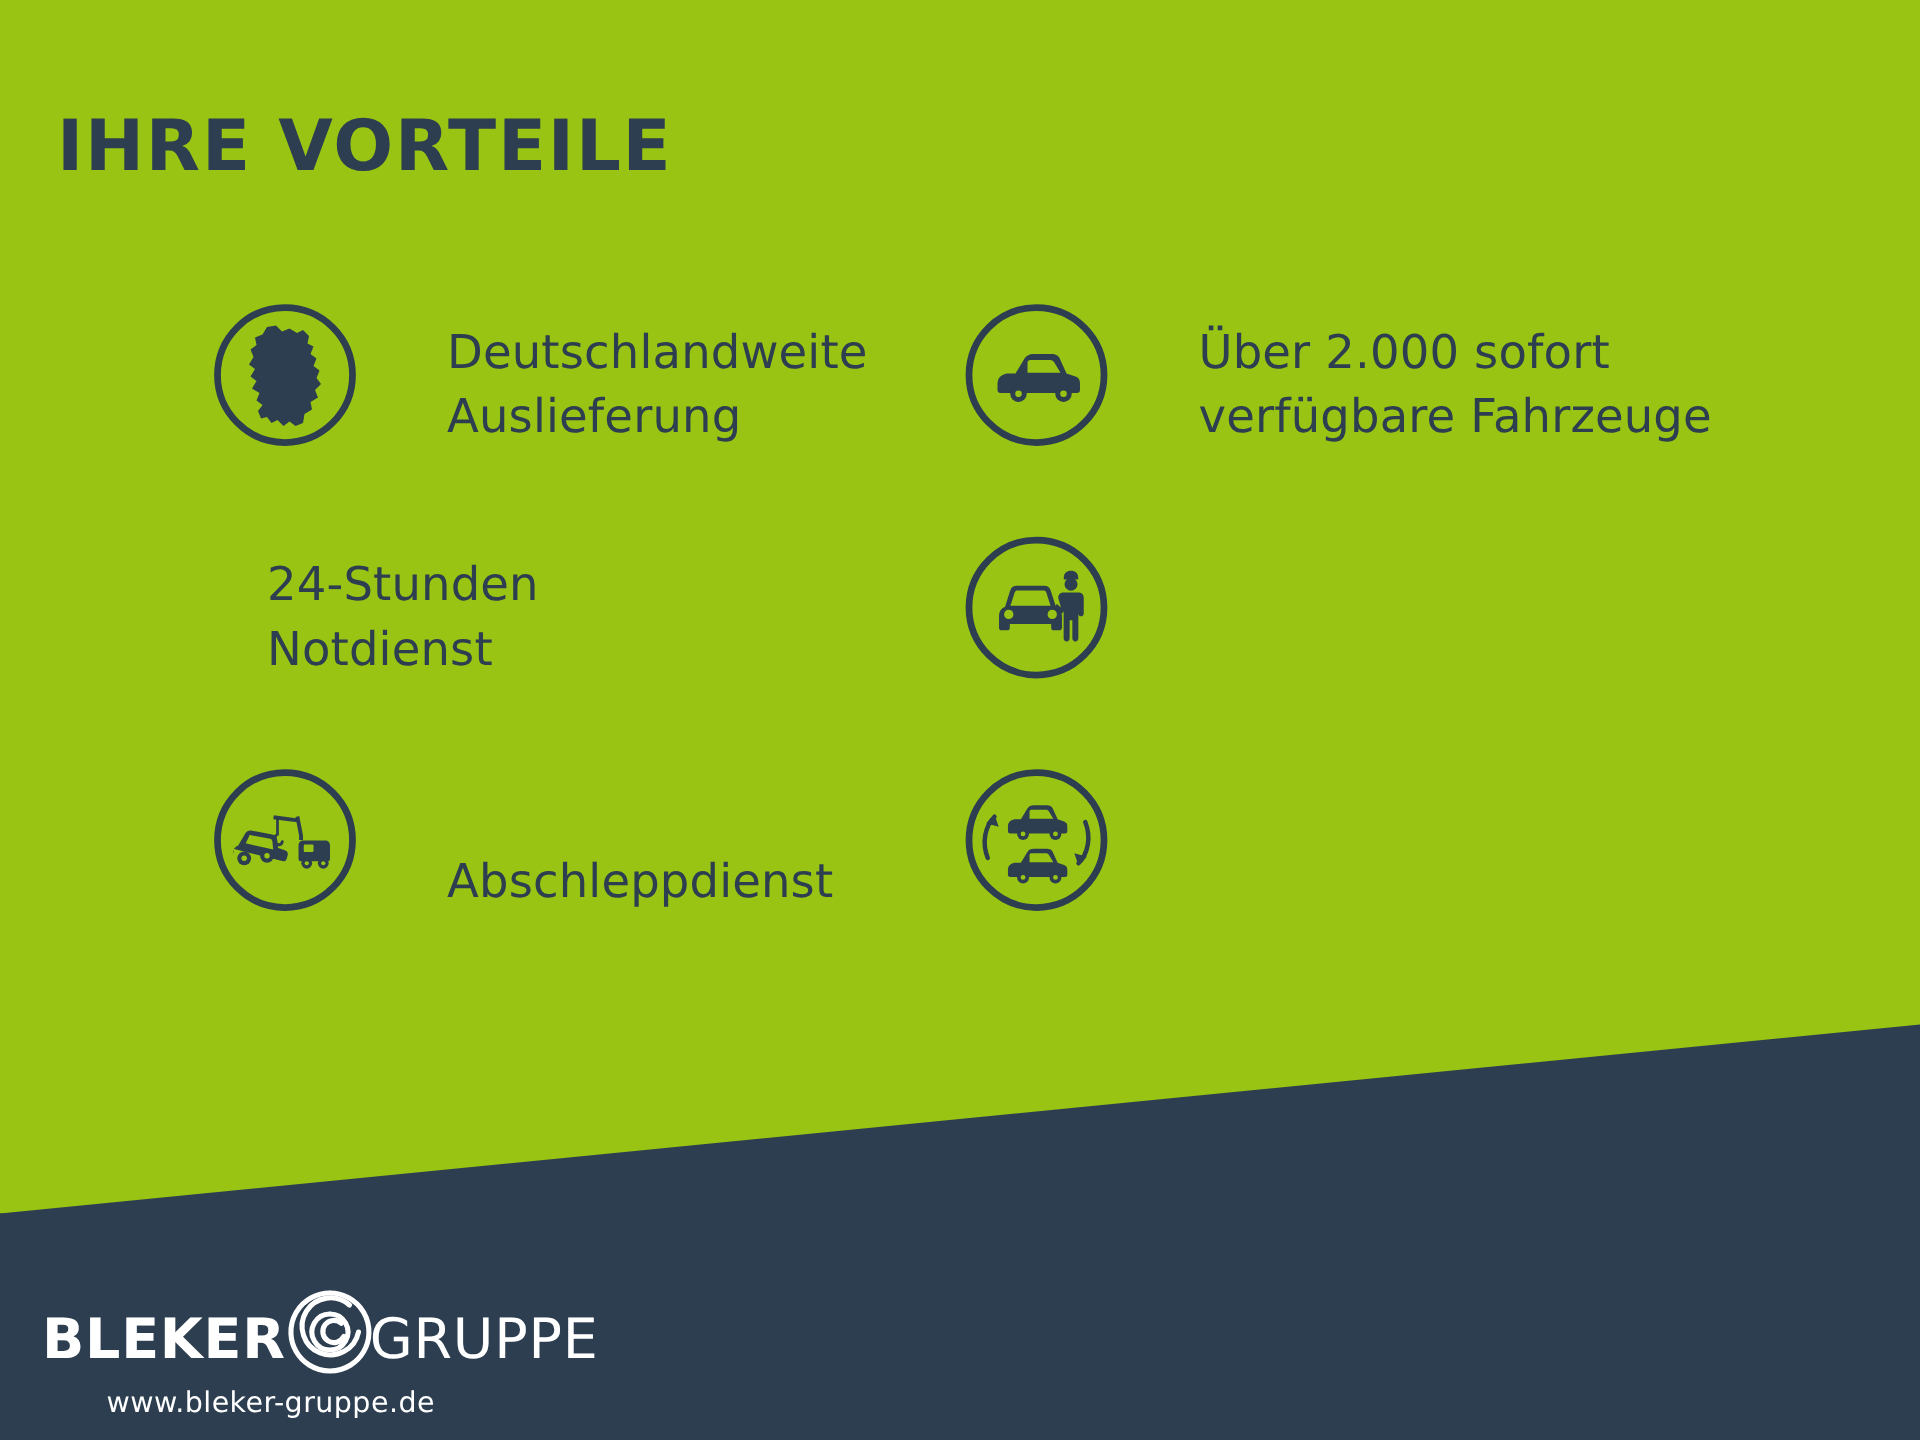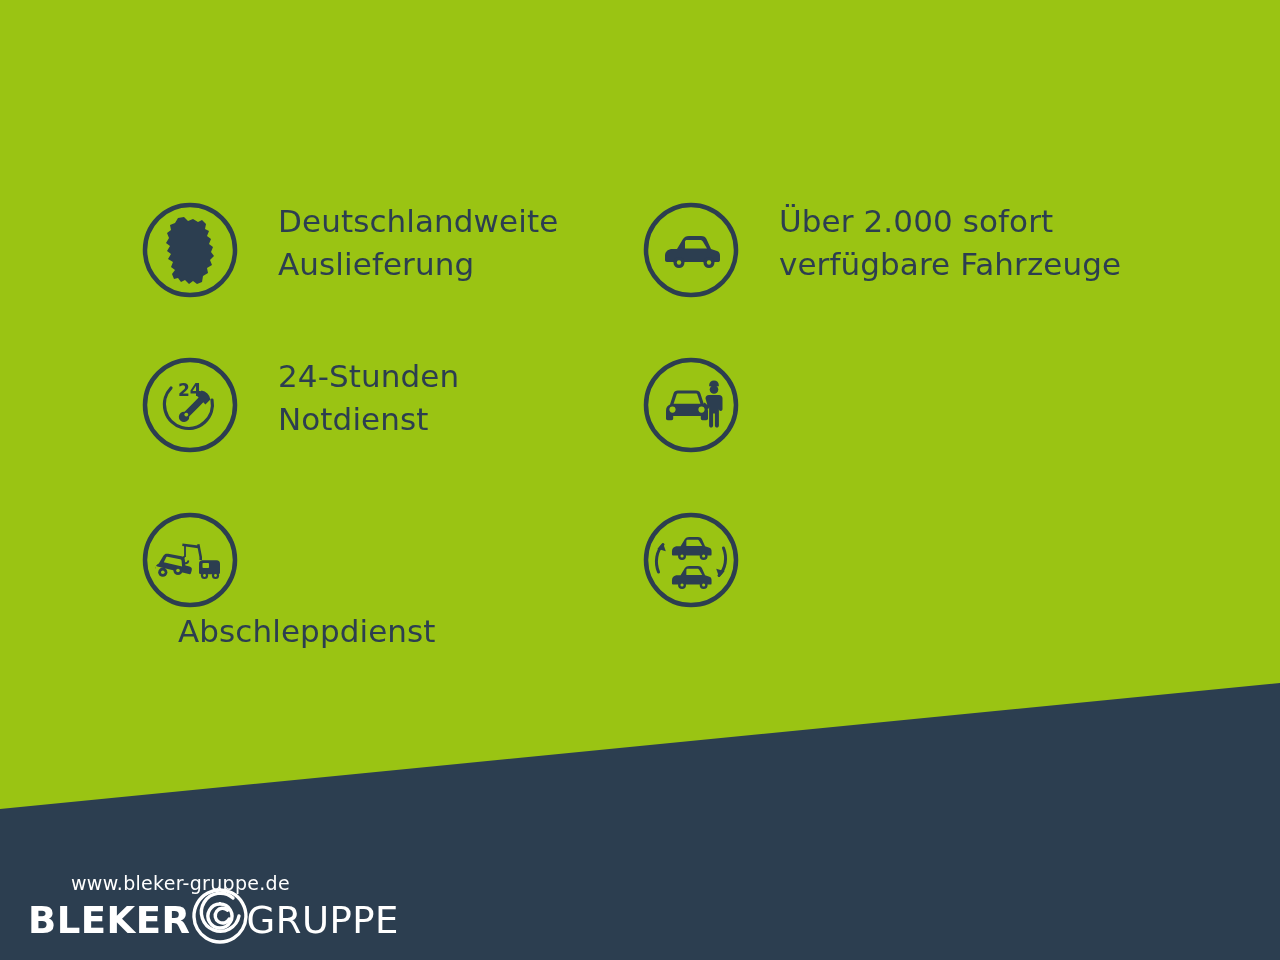--- a/index.html
+++ b/index.html
@@ -46,28 +46,29 @@
   
   #benefits {
     position: absolute;
     left: 0;
     top: 190px;
     width: 1280px;
   }
   .benefit {
     position: absolute;
     display: flex;
-    align-items: flex-start;
+    align-items: flex-end;
     height: 100px;
+    gap: 20px;
   }
   .col-left  { left: 140px; }
   .col-right { left: 641px; }
   .row-0 { top: 10px; }
   .row-1 { top: 165px; }
-  .row-2 { top: 320px; flex-direction: column; }
+  .row-2 { top: 320px; }
 
   .icon-circle {
     width: 100px;
     height: 100px;
     flex: 0 0 100px;
     position: relative;
   }
   .icon-circle svg {
     display: block;
     width: 100px;
@@ -134,20 +135,21 @@
     letter-spacing: 0.3px;
   }
 </style>
 </head>
 <body>
 
 <div id="slide">
 
   <div id="green-panel"></div>
 
+  <div id="page-title">IHRE VORTEILE</div>
 
   <div id="benefits">
 
     <div class="benefit col-left row-0">
       <div class="icon-circle">
         <svg viewBox="0 0 100 100" xmlns="http://www.w3.org/2000/svg">
           <circle cx="50" cy="50" r="45" fill="none" stroke="#2c3e50" stroke-width="4.5"></circle>
           <path d="M44 17 L48 21 L53 19 L58 22 L62 20 L66 24 L65 29 L69 31 L67 36 L71 39 L69 44
                    L73 47 L71 52 L74 56 L70 60 L72 65 L67 68 L68 73 L63 76 L62 82 L57 84 L53 81
                    L49 84 L45 80 L41 82 L38 78 L34 79 L32 74 L35 70 L31 67 L33 62 L28 59 L31 54
@@ -173,33 +175,20 @@
             <circle cx="38" cy="62.5" r="2.2" fill="#9ac413"></circle>
             <circle cx="68" cy="62.5" r="2.2" fill="#9ac413"></circle>
           </g>
         </svg>
       </div>
       <div class="benefit-label">Über 2.000 sofort
 verfügbare Fahrzeuge</div>
     </div>
 
     <div class="benefit col-left row-1">
-      <div class="icon-circle">
-        <svg viewBox="0 0 100 100" xmlns="http://www.w3.org/2000/svg">
-          <circle cx="50" cy="50" r="45" fill="none" stroke="#2c3e50" stroke-width="4.5"></circle>
-          <path d="M31 33 A24 24 0 1 0 72 45" fill="none" stroke="#2c3e50" stroke-width="3.2" stroke-linecap="round"></path>
-          <text x="38" y="41" font-family="DejaVu Sans, Liberation Sans, sans-serif" font-size="17" font-weight="bold" fill="#2c3e50">24</text>
-          <g fill="#2c3e50">
-            <path d="M61.5 35.5 L56.5 40.5 L58.6 42.6 L54 47.2 L44.5 56.7
-                     A5.2 5.2 0 1 0 49.2 61.4 L58.7 51.9 L63.3 47.3 L65.4 49.4 L70.4 44.4
-                     A10.6 10.6 0 0 0 61.5 35.5 Z"></path>
-            <circle cx="46.3" cy="59.6" r="1.9" fill="#9ac413"></circle>
-          </g>
-        </svg>
-      </div>
       <div class="benefit-label">24-Stunden
 Notdienst</div>
     </div>
 
     <div class="benefit col-right row-1">
       <div class="icon-circle">
         <svg viewBox="0 0 100 100" xmlns="http://www.w3.org/2000/svg">
           <circle cx="50" cy="50" r="45" fill="none" stroke="#2c3e50" stroke-width="4.5"></circle>
           <g fill="#2c3e50">
 
@@ -301,30 +290,30 @@
             <path d="M82.5 38 C86.5 48 84.5 59 78 65.5"></path>
           </g>
           <path d="M78 67 L75.2 58.8 L83.6 61.2 Z" fill="#2c3e50"></path>
         </svg>
       </div>
     </div>
 
   </div>
 
   <div id="logo-block">
-    <div id="logo-url">www.bleker-gruppe.de</div>
     <div id="logo-row">
       <span id="logo-bleker">BLEKER</span>
       <span id="logo-mark">
         <svg width="66" height="66" viewBox="0 0 66 66" xmlns="http://www.w3.org/2000/svg">
           <g fill="none" stroke="#ffffff" stroke-linecap="round">
             <path d="M33 7 A26 26 0 1 1 32.9 7" stroke-width="3.4"></path>
             <path d="M46 15 A19 19 0 1 0 52 33" stroke-width="3.4"></path>
             <path d="M33 21 A12 12 0 1 1 32.9 21" stroke-width="3.4"></path>
             <path d="M40.6 27.2 A7.4 7.4 0 1 0 42.2 36" stroke-width="3.4"></path>
           </g>
         </svg>
       </span>
       <span id="logo-gruppe">GRUPPE</span>
     </div>
+    <div id="logo-url">www.bleker-gruppe.de</div>
   </div>
 
 </div>
 
 </body></html>

